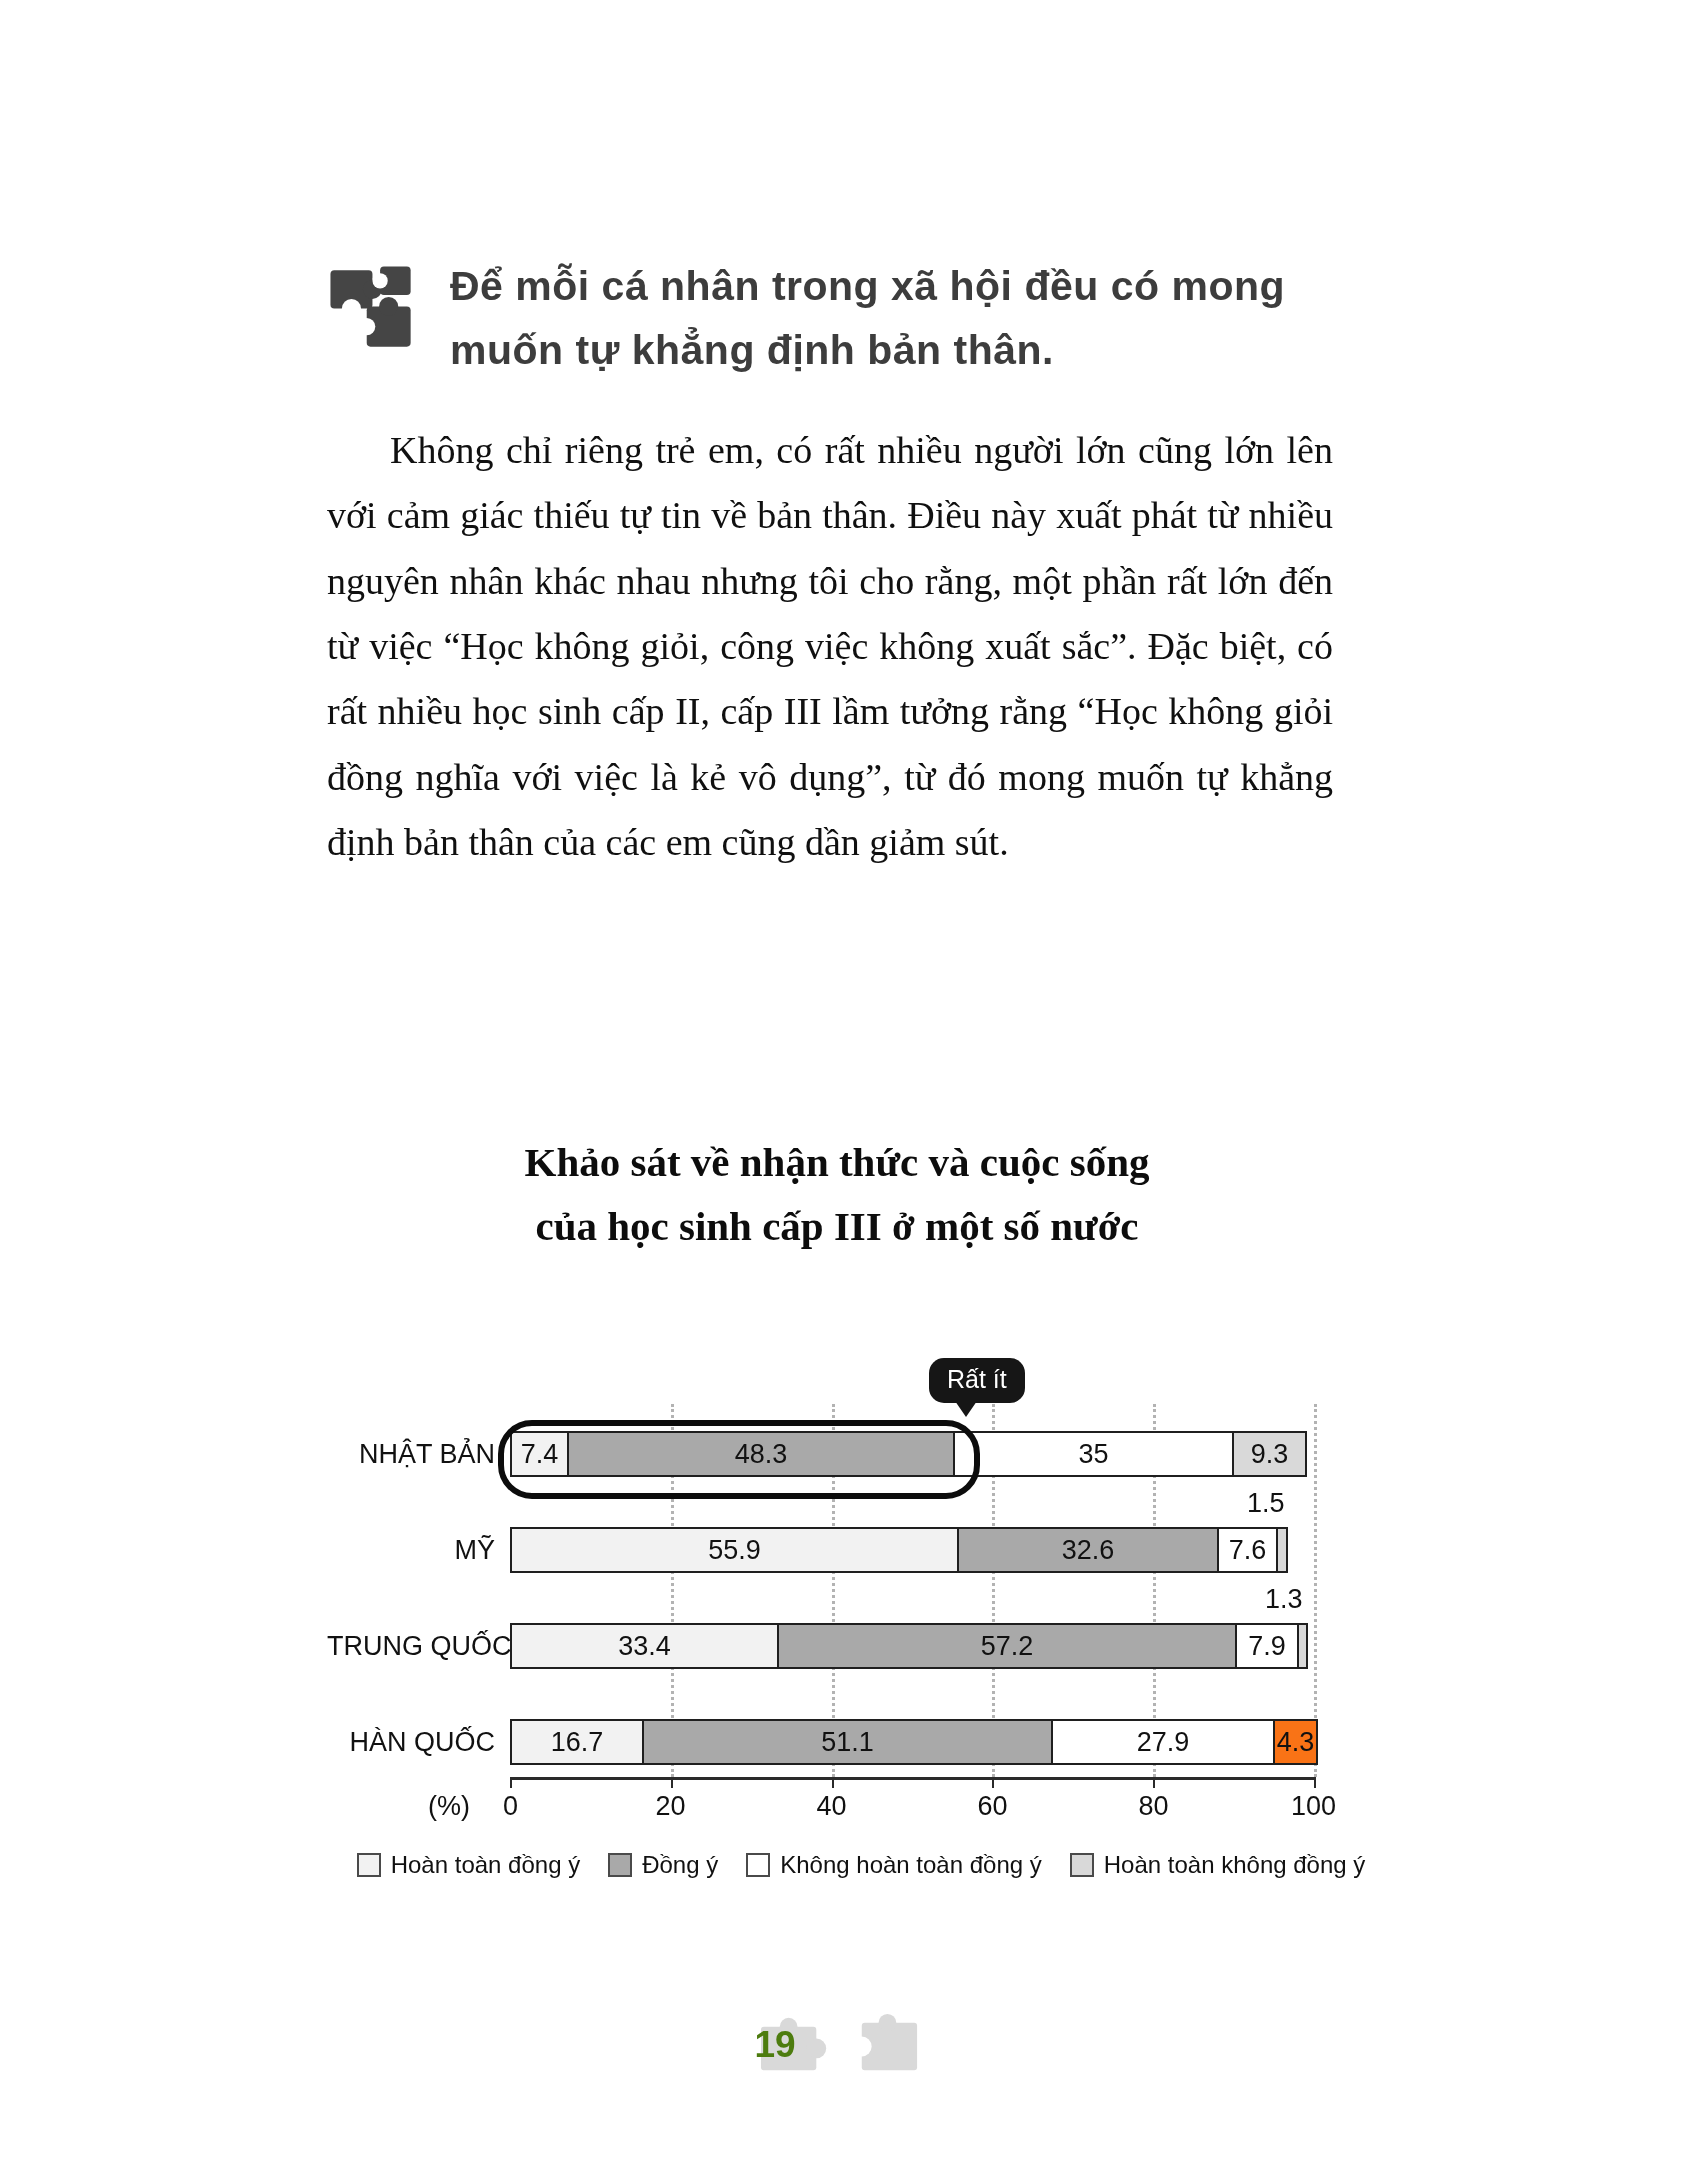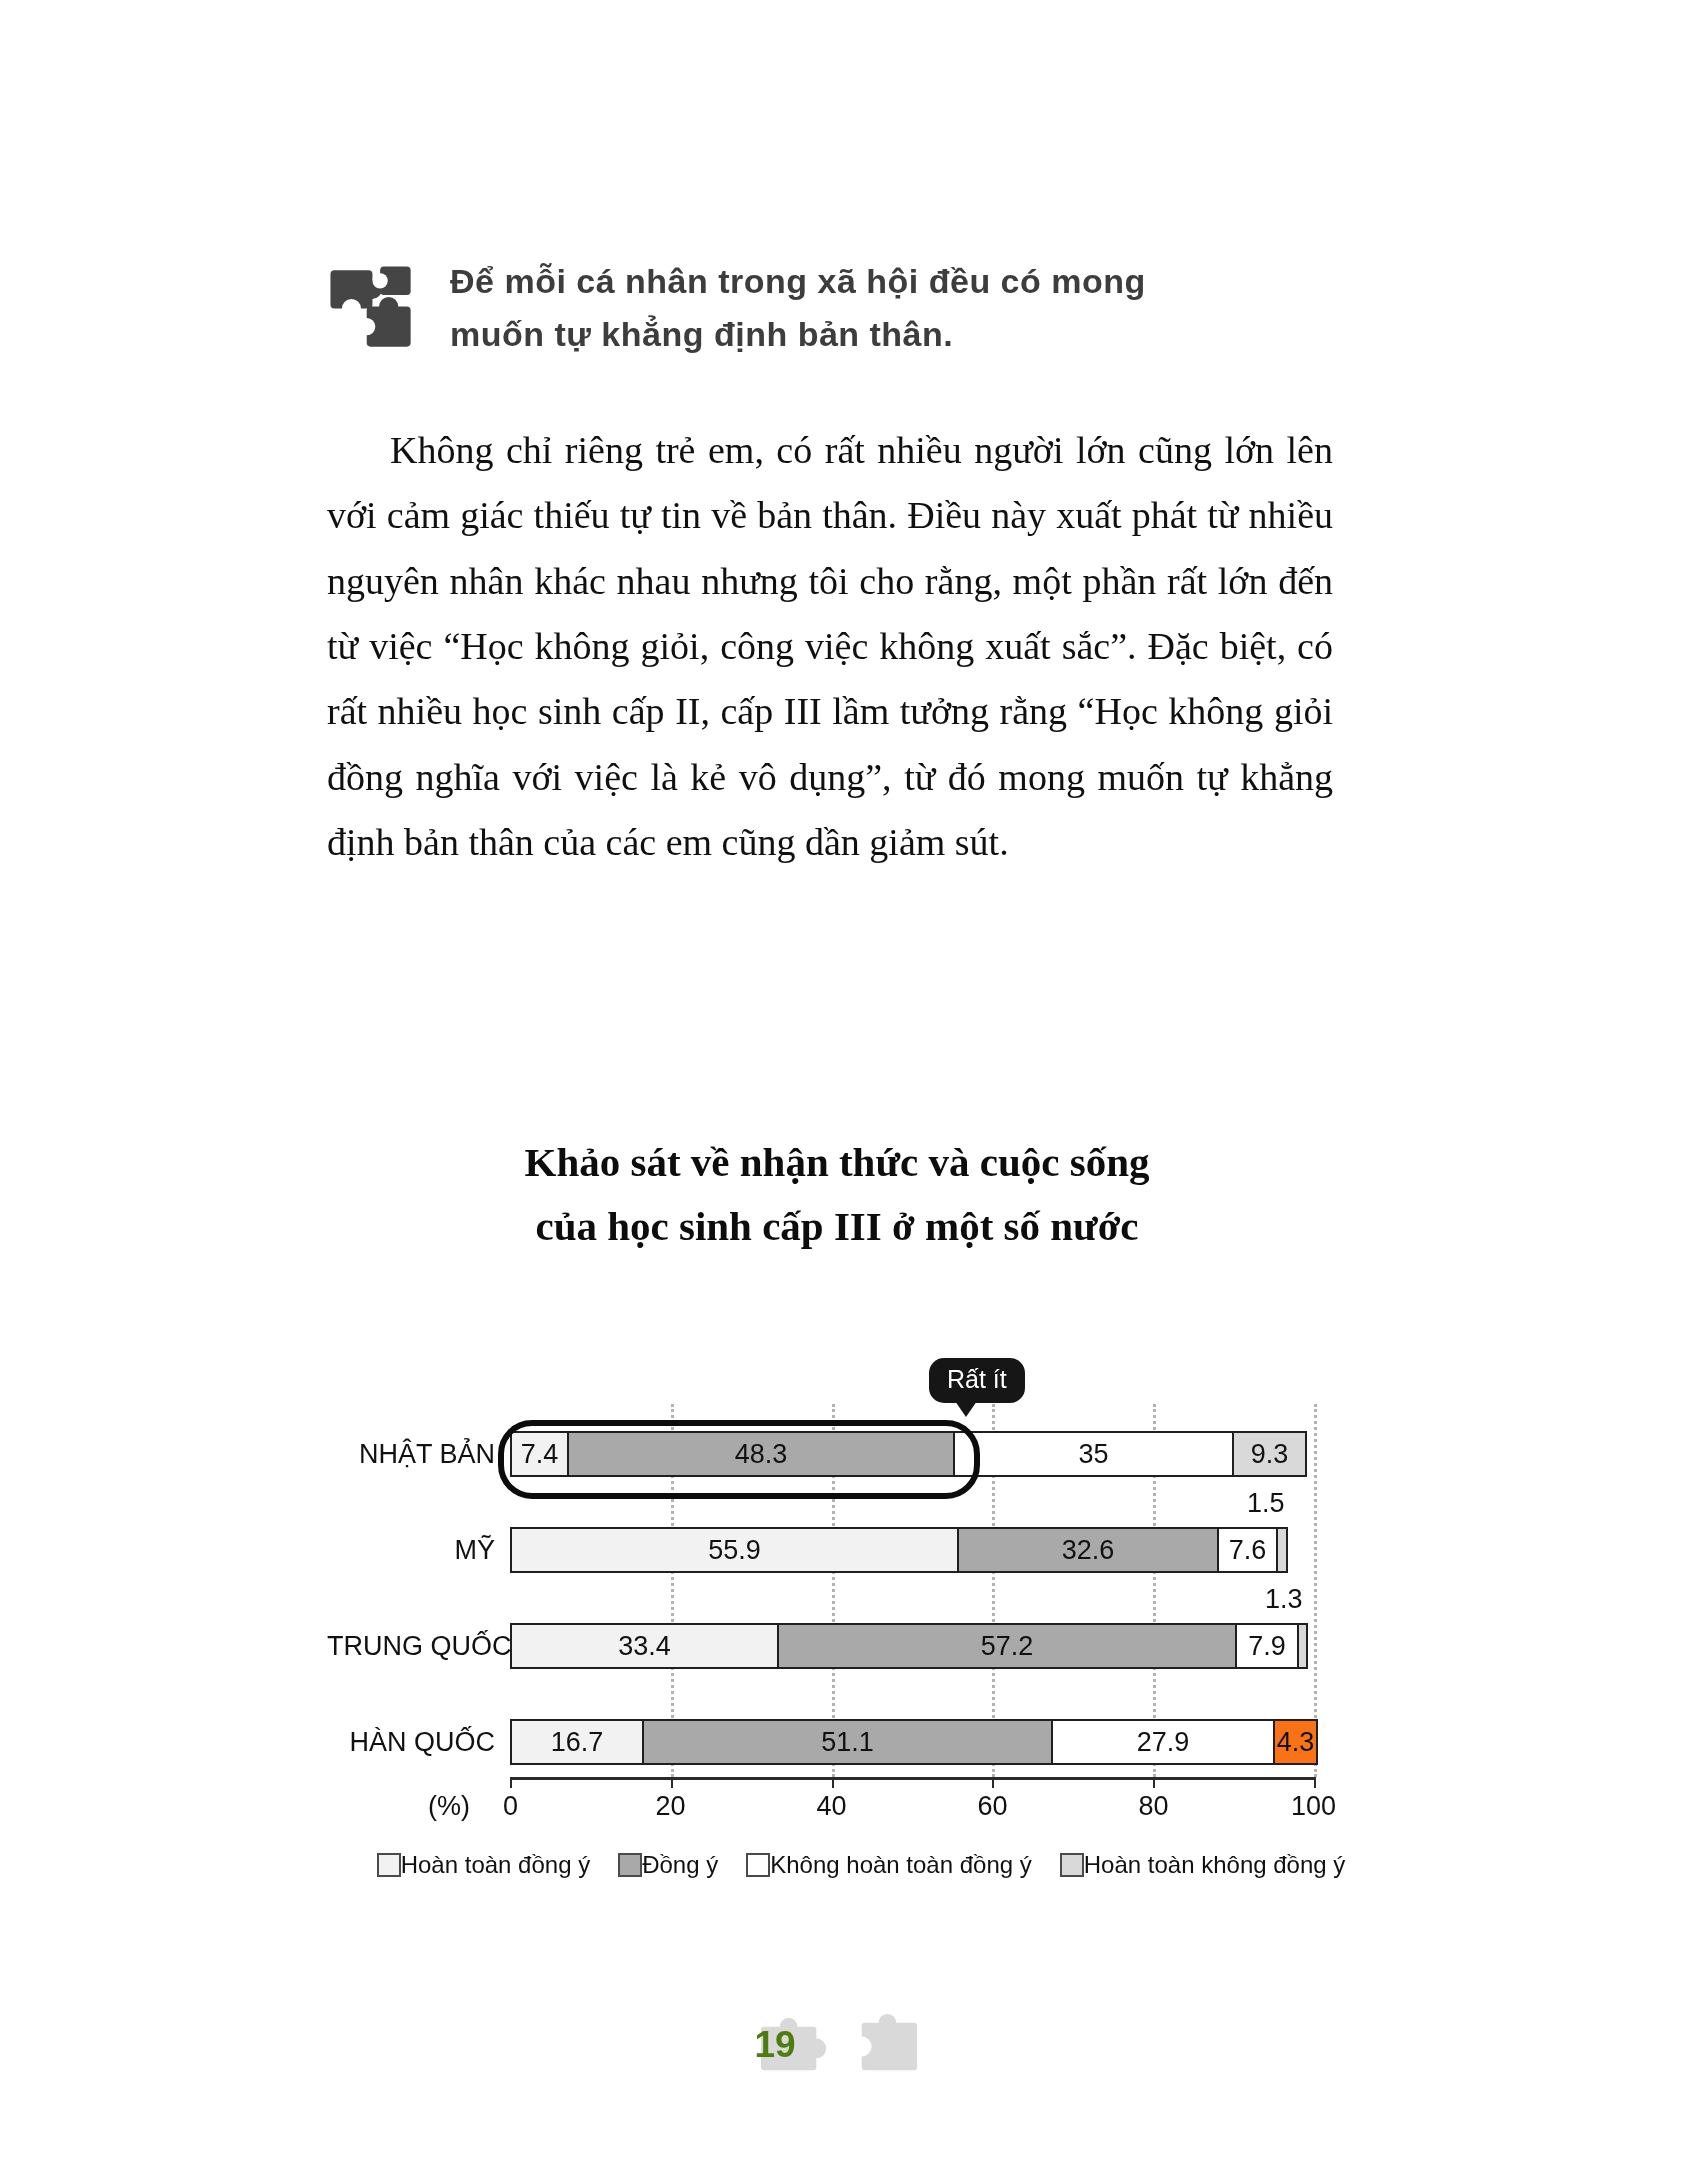--- a/index.html
+++ b/index.html
@@ -5,21 +5,21 @@
   html,body { margin:0; padding:0; background:#ffffff; }
   .page {
     position:relative; width:1683px; height:2178px; background:#ffffff;
     font-family:"Liberation Sans", sans-serif; overflow:hidden; color:#111;
   }
   
   .header { position:absolute; left:319px; top:255px; width:1069px; display:flex; gap:26px; }
   .header-icon { width:105px; height:105px; flex:0 0 auto; }
   .header-title {
     font-family:"Liberation Sans", sans-serif; font-weight:700;
-    font-size:34px; line-height:1.55; color:#3d3d3d; width:921px; letter-spacing:0.5px;
+    font-size:41px; line-height:1.55; color:#3d3d3d; width:921px; letter-spacing:0.5px;
   }
   
   .paragraph {
     position:absolute; left:327px; top:418px; width:1006px;
     font-family:"Liberation Serif", serif; font-size:38px; line-height:1.72;
     color:#101010; text-align:justify; text-indent:63px;
   }
   
   .chart-title {
     position:absolute; left:327px; top:1131px; width:1020px; text-align:center;
@@ -56,21 +56,21 @@
   }
   .callout::after {
     content:""; position:absolute; left:26px; bottom:-14px;
     border-left:11px solid transparent; border-right:11px solid transparent;
     border-top:16px solid #161616;
   }
   .chart-legend {
     position:absolute; left:59px; top:487px; width:950px;
     display:flex; justify-content:center; gap:28px; align-items:center;
   }
-  .legend-item { display:flex; align-items:center; }
+  .legend-item { display:flex; align-items:center; gap:10px; }
   .legend-swatch { width:24px; height:24px; box-sizing:border-box; border:2px solid #4a4a4a; display:inline-block; }
   .legend-label { font-size:24px; color:#111; white-space:nowrap; }
   
   .footer { position:absolute; left:50%; top:2005px; transform:translateX(-50%); width:174px; height:83px; }
   .footer svg { position:absolute; left:0; top:0; }
   .page-number {
     position:absolute; left:0; top:50%; width:174px; transform:translateY(-54%);
     text-align:left; font-size:37px; font-weight:600; color:#4d7c0f;
     font-family:"Liberation Sans", sans-serif;
   }

